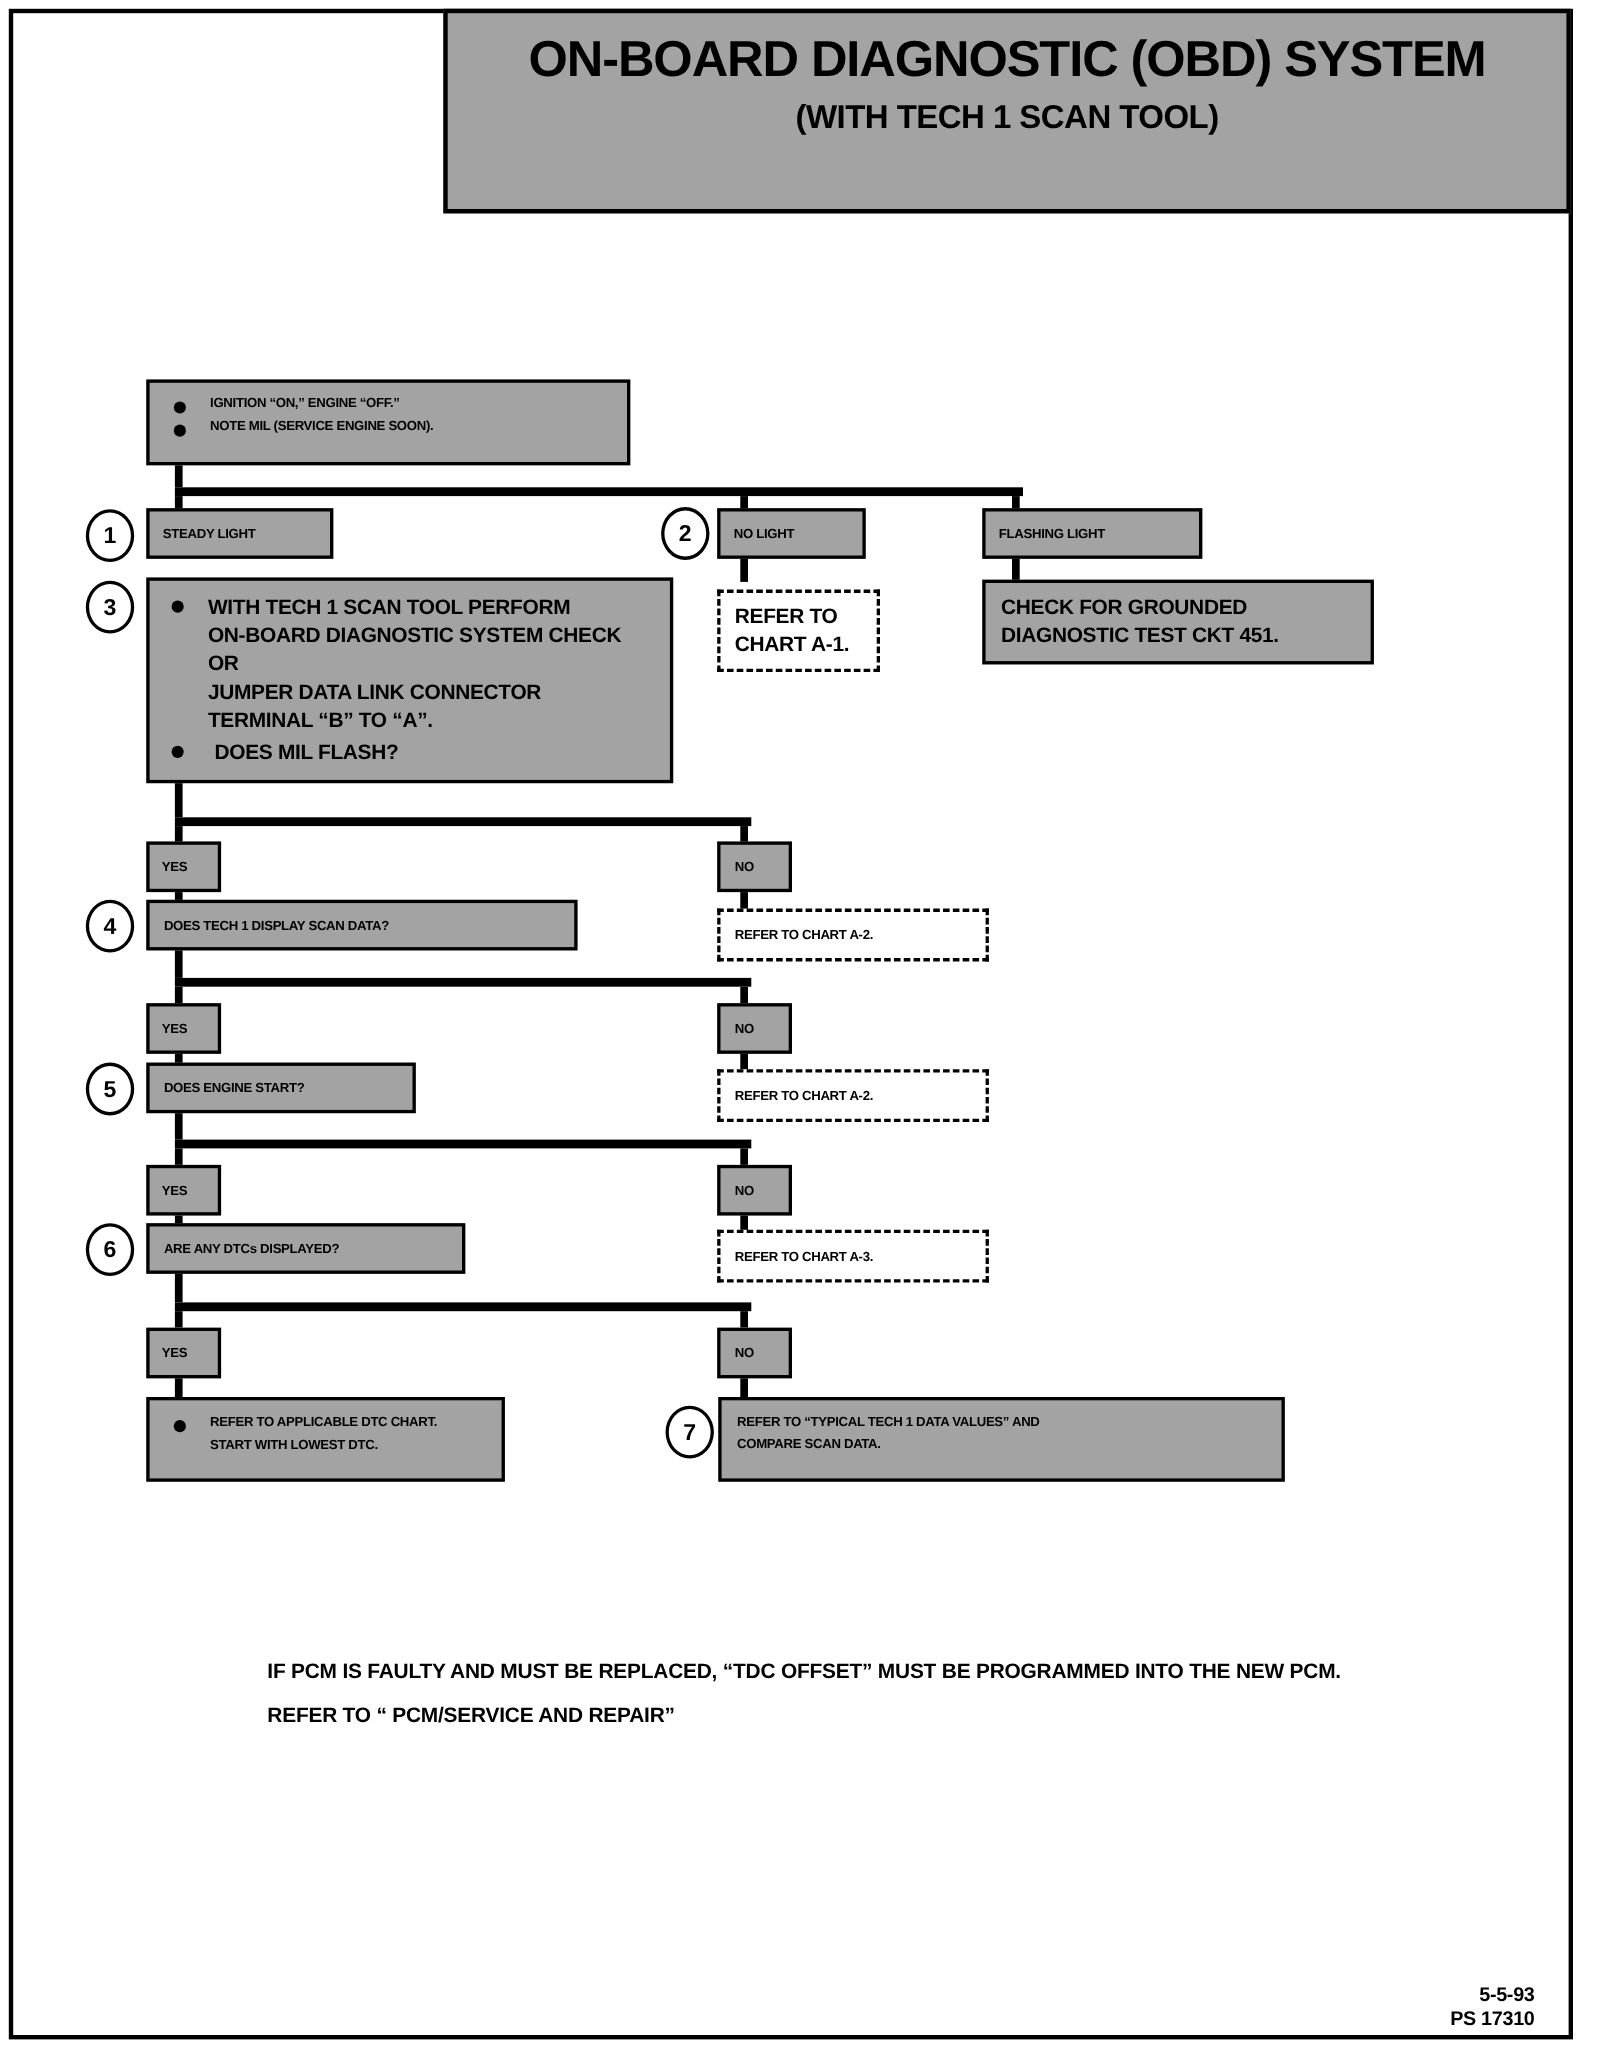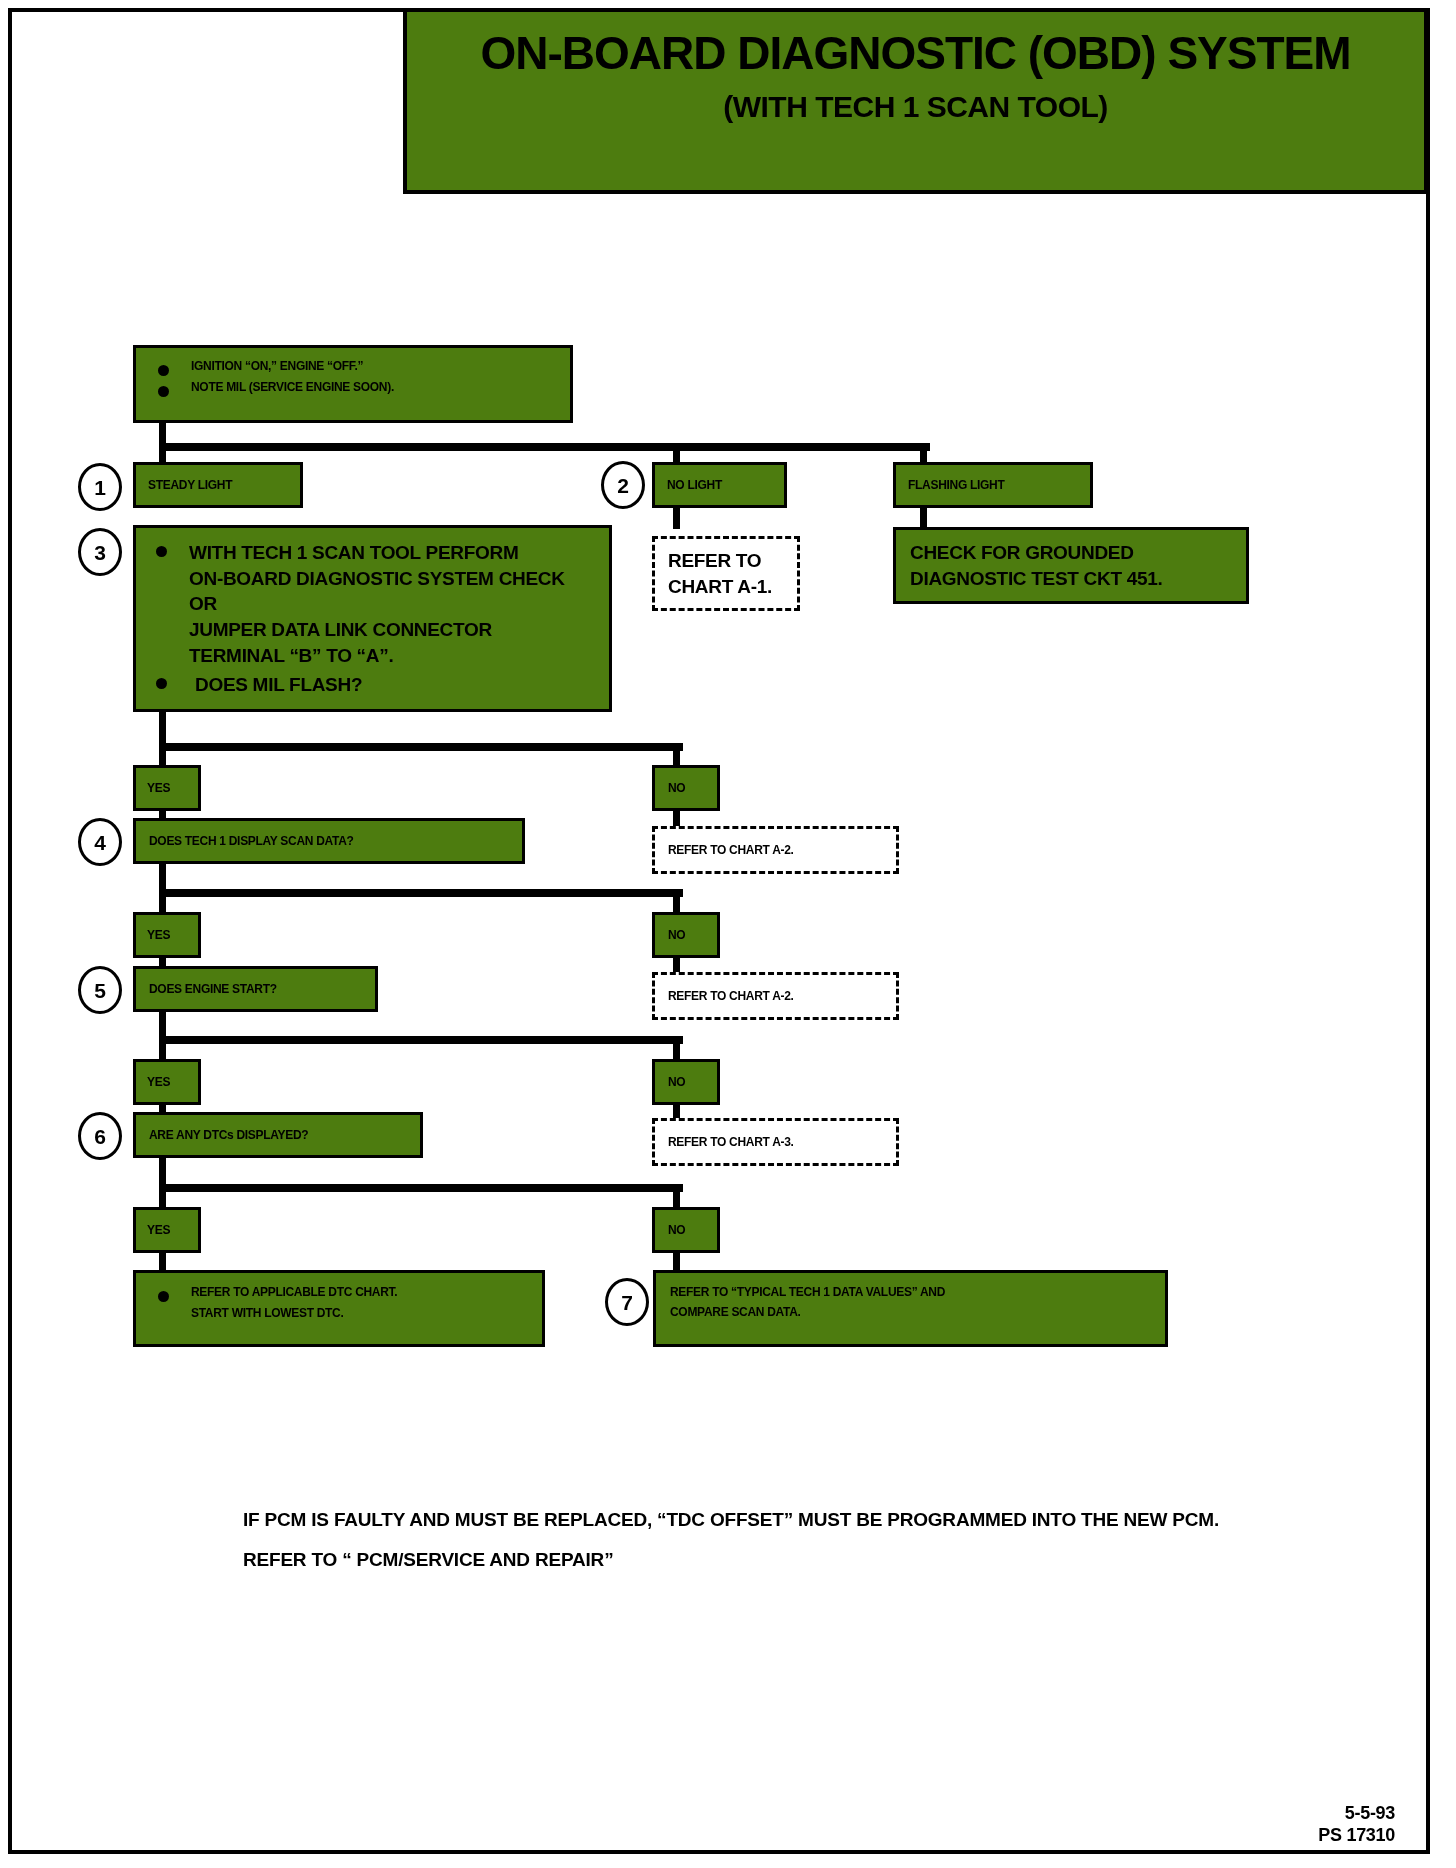--- a/index.html
+++ b/index.html
@@ -2,21 +2,21 @@
 <html><head>
 <meta charset="utf-8">
 <style>
   html,body { margin:0; padding:0; background:#fff; }
   body {
     width:1456px; height:1868px; position:relative; overflow:hidden;
     font-family:"Liberation Sans", sans-serif; font-weight:bold; color:#000;
     -webkit-font-smoothing:antialiased;
   }
   .abs  { position:absolute; box-sizing:border-box; }
-  .box  { border:3px solid #000; background:#4d7c0f; }
+  .box  { border:3px solid #000; background:#a3a3a3; }
   .dash { border:3px dashed #000; background:#fff; }
   .hl, .vl { background:#000; }
   .circ {
     border:3px solid #000; border-radius:50%; background:#fff;
     display:flex; align-items:center; justify-content:center;
     font-size:21px; line-height:1;
   }
   .lbl  { font-size:19px; letter-spacing:-0.3px; line-height:1.35; }
   .sm   { font-size:12px; letter-spacing:-0.3px; }
   .vcenter { display:flex; align-items:center; }
@@ -187,21 +187,21 @@
 
 <div class="abs box vcenter" style="left:133px; top:1207px; width:68px; height:46px; padding-left:11px;">
   <span class="sm">YES</span>
 </div>
 <div class="abs box vcenter" style="left:652px; top:1207px; width:68px; height:46px; padding-left:13px;">
   <span class="sm">NO</span>
 </div>
 <div class="abs vl" style="left:159px; top:1253px; width:7px; height:17px;"></div>
 <div class="abs vl" style="left:673px; top:1253px; width:7px; height:17px;"></div>
 
-<div class="abs box" style="left:133px; top:1270px; width:412px; height:77px; padding:12px 0 0 22px;">
+<div class="abs box" style="left:133px; top:1270px; width:326px; height:77px; padding:12px 0 0 22px;">
   <div class="bul">
     <span class="dot"></span>
     <span class="sm">REFER TO APPLICABLE DTC CHART.</span>
   </div>
   <div class="sm" style="margin-left:33px; margin-top:4px;">START WITH LOWEST DTC.</div>
 </div>
 
 <div class="abs circ" style="left:605px; top:1278px; width:44px; height:48px;">
   <span>7</span>
 </div>

